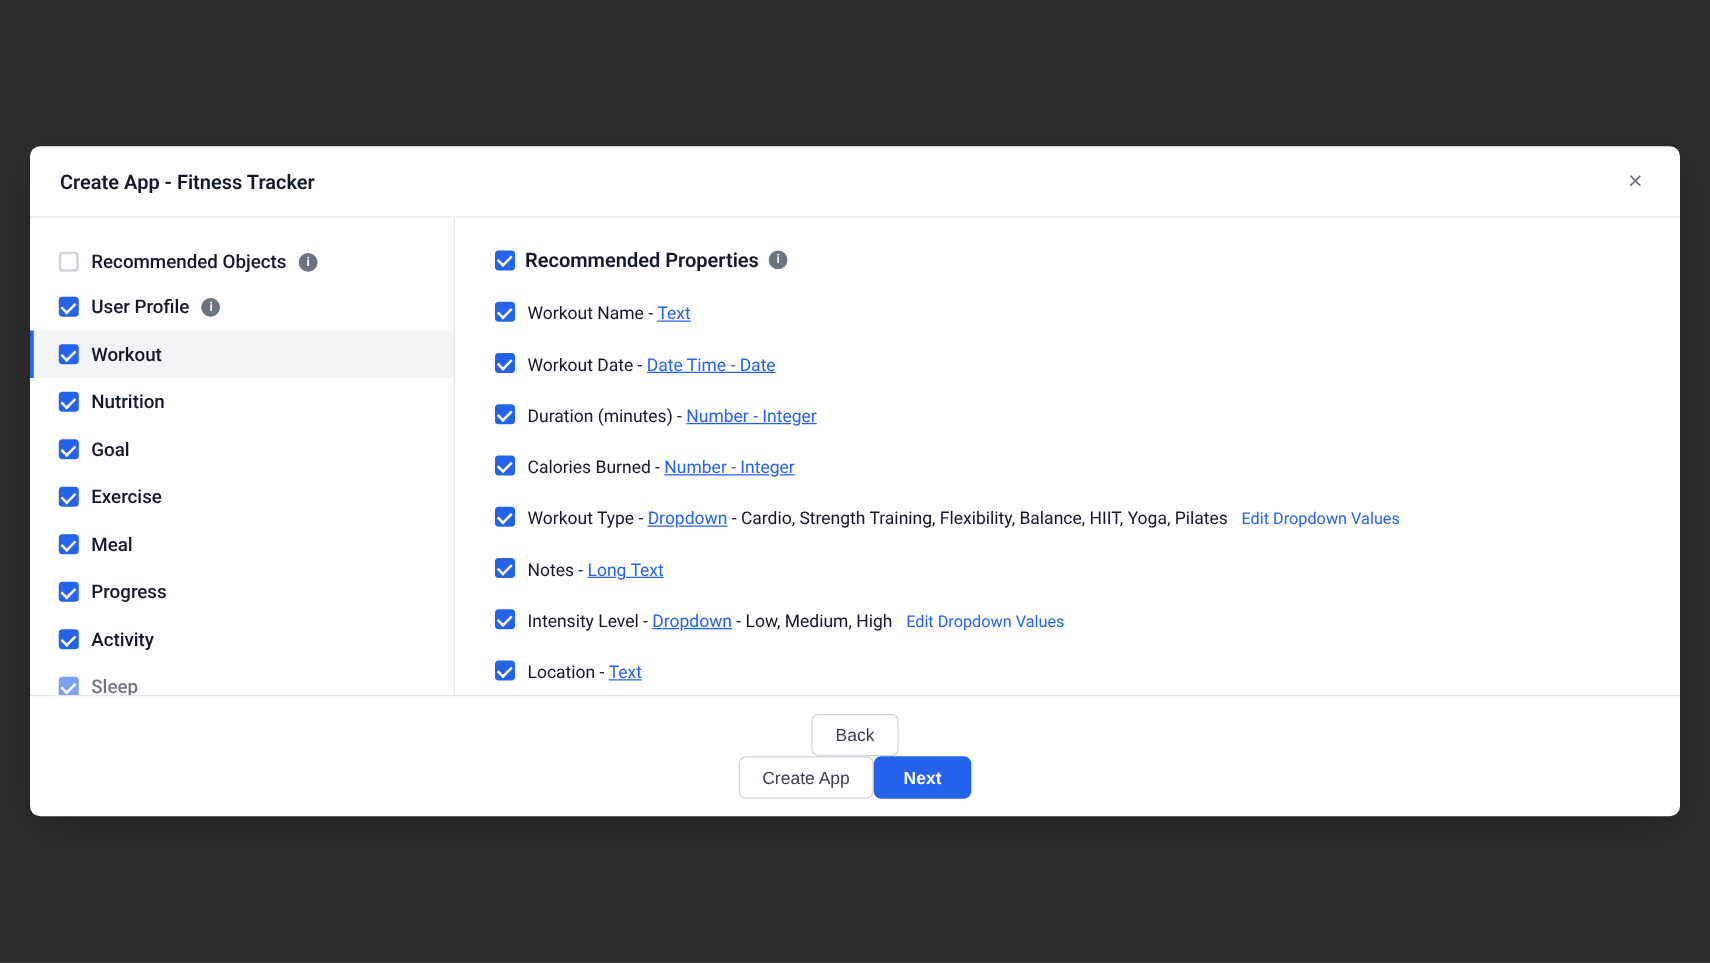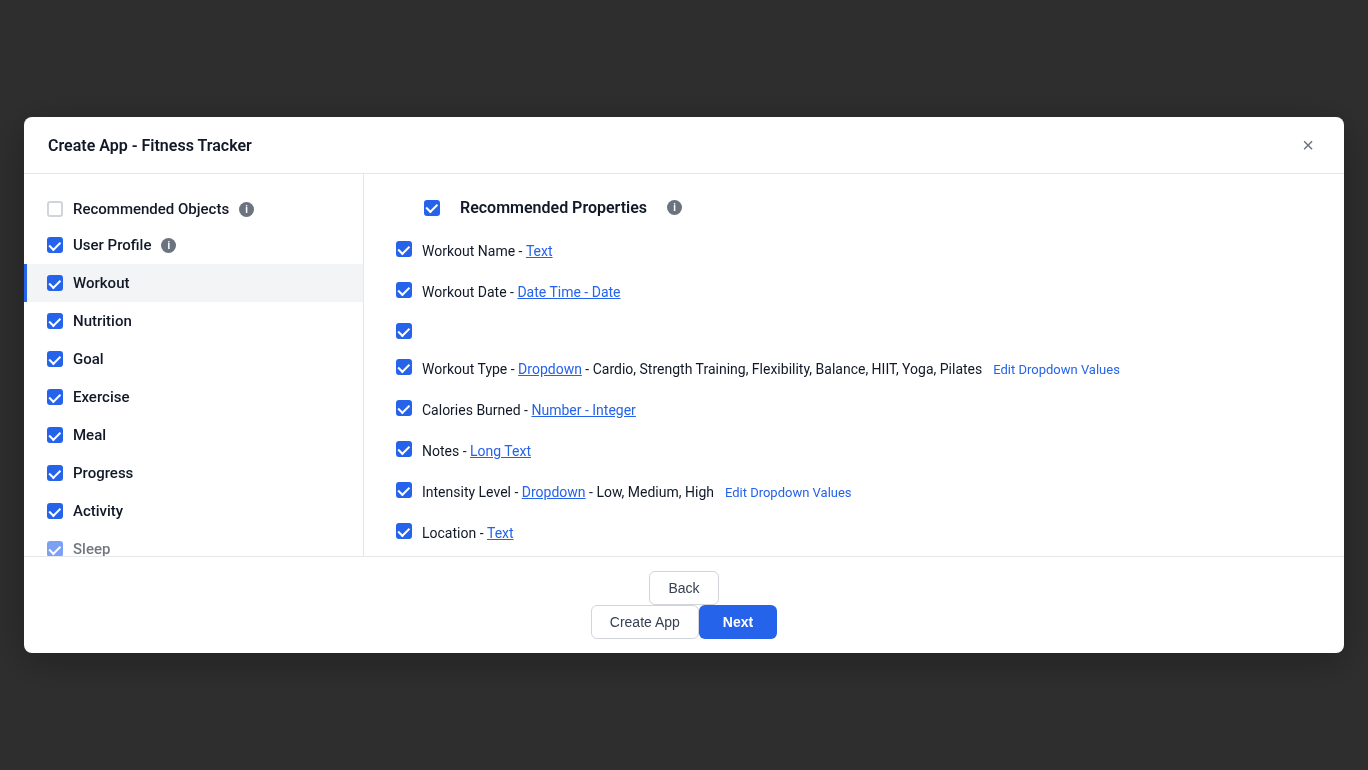--- a/index.html
+++ b/index.html
@@ -130,23 +130,22 @@
     .content-area {
       flex: 1;
       overflow-y: auto;
       padding: 24px 32px;
     }
     .content-area::-webkit-scrollbar { width: 6px; }
     .content-area::-webkit-scrollbar-thumb { background: #d1d5db; border-radius: 3px; }
     .section-header {
       display: flex;
       align-items: center;
-      gap: 20px;
+      gap: 8px;
       margin-bottom: 24px;
-      margin-left: 28px;
     }
     .section-title {
       font-size: 16px;
       font-weight: 600;
       color: #111827;
     }
     .property-row {
       display: flex;
       align-items: flex-start;
       gap: 10px;
@@ -295,33 +294,36 @@
 
         <div class="property-row">
           <div class="checkbox checked"></div>
           <span class="property-text">
             Workout Date -&nbsp;<a class="property-link">Date Time - Date</a>
           </span>
         </div>
 
         <div class="property-row">
           <div class="checkbox checked"></div>
+          <span class="property-text">
+            Duration (minutes) -&nbsp;<a class="property-link">Number - Integer</a>
+          </span>
+        </div>
+
+        <div class="property-row">
+          <div class="checkbox checked"></div>
+          <span class="property-text">
+            Calories Burned -&nbsp;<a class="property-link">Number - Integer</a>
+          </span>
         </div>
 
         <div class="property-row">
           <div class="checkbox checked"></div>
           <span class="property-text">
             Workout Type -&nbsp;<a class="property-link">Dropdown</a>&nbsp;- Cardio, Strength Training, Flexibility, Balance, HIIT, Yoga, Pilates&nbsp;&nbsp;<a class="edit-link">Edit Dropdown Values</a>
-          </span>
-        </div>
-
-        <div class="property-row">
-          <div class="checkbox checked"></div>
-          <span class="property-text">
-            Calories Burned -&nbsp;<a class="property-link">Number - Integer</a>
           </span>
         </div>
 
         <div class="property-row">
           <div class="checkbox checked"></div>
           <span class="property-text">
             Notes -&nbsp;<a class="property-link">Long Text</a>
           </span>
         </div>
 

